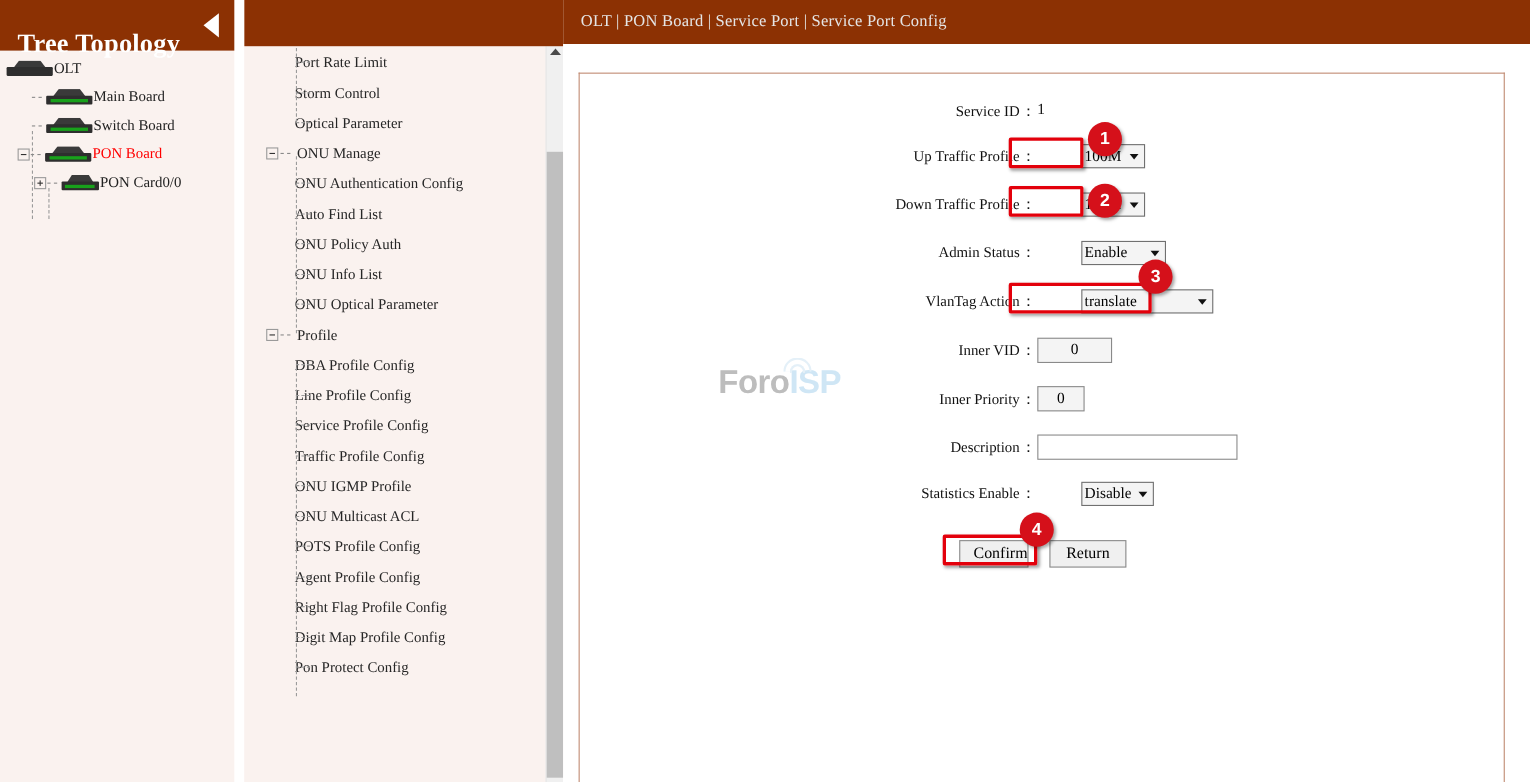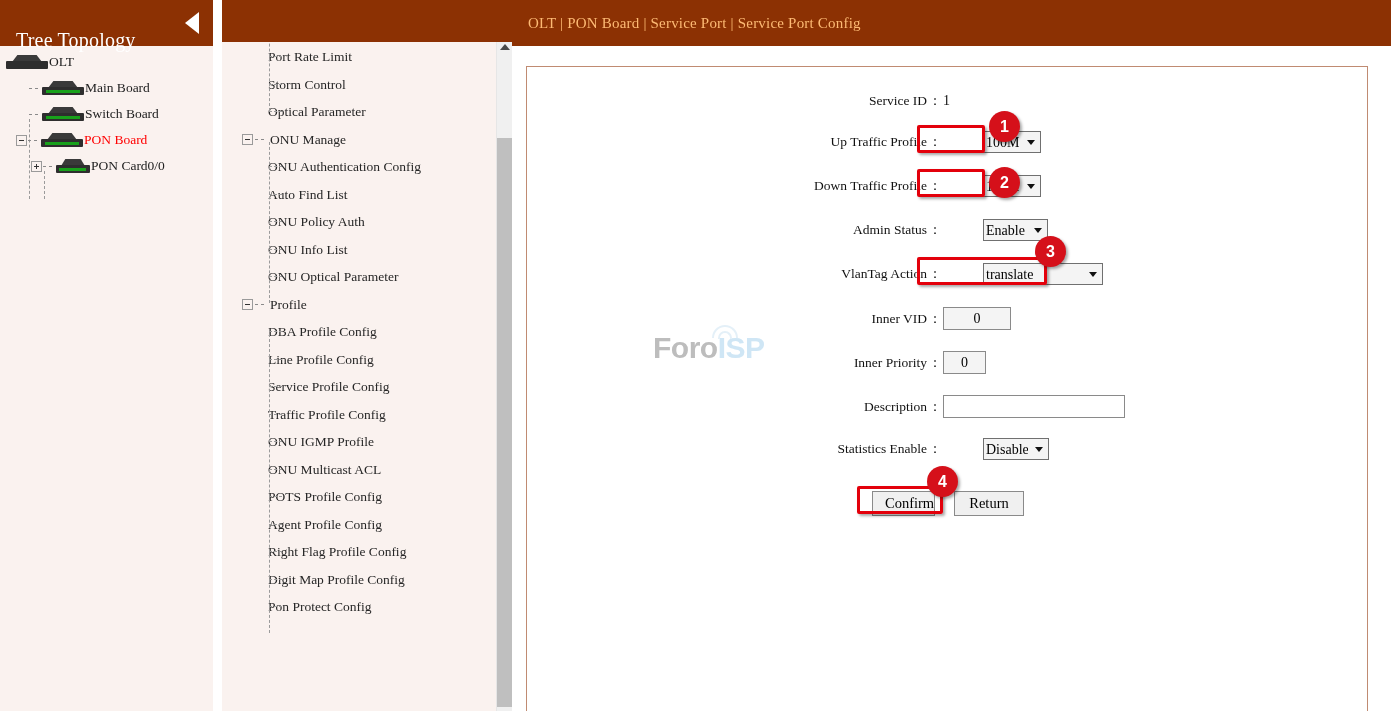--- a/index.html
+++ b/index.html
@@ -16,21 +16,21 @@
   #tree-panel {
     position: absolute; left: 0; top: 0; width: 213px; height: 711px;
     background: #FAF2EF;
   }
   #tree-header {
     height: 46px; background: #8C3103; color: #ffffff;
     display: flex; align-items: center; justify-content: space-between;
     padding: 0 14px 0 16px;
   }
   #tree-header .title {
-    font-size: 20px; font-weight: normal; letter-spacing: .2px;
+    font-size: 24px; font-weight: bold; letter-spacing: .2px;
     font-family: "Liberation Serif", serif;
     margin-top: 35px;
   }
   .collapse-arrow {
     width: 0; height: 0;
     border-top: 11px solid transparent;
     border-bottom: 11px solid transparent;
     border-right: 14px solid #ffffff;
     cursor: pointer;
   }
@@ -112,22 +112,22 @@
     border-left:5px solid transparent; border-right:5px solid transparent;
     border-bottom:6px solid #4a4a4a; cursor:pointer;
   }
   #menu-scroll .sb-thumb {
     position:absolute; top:96px; left:0; width:16px; height:569px; background:#BFBFBF; cursor:pointer;
   }
 
   
   #main { position:absolute; left:512px; top:0; right:0; height:711px; background:#fff; }
   #main-header {
-    position:absolute; left:0; top:0; right:0; height:46px; background:#8C3103;
-    display:flex; align-items:center; color:#fdba74; padding-left:16px;
+    position:absolute; left:0; top:0; right:0; height:40px; background:#8C3103;
+    display:flex; align-items:center; color:#e5e5e5; padding-left:16px;
   }
   #main-header .bc { font-size:15px; letter-spacing:.2px; }
   #content-box {
     position:absolute; left:14px; top:66px; width:842px; height:645px;
     border:1px solid #C08B72; border-bottom:none; background:#fff;
   }
 
   #watermark {
     position:absolute; left:126px; top:264px; width:120px; height:48px;
     user-select:none; pointer-events:none;
@@ -410,21 +410,21 @@
             <span class="caret"></span>
           </span>
         </span>
       </div>
 
       <div class="grow" style="top:152px;">
         <span class="lab">Admin Status</span>
         <span class="col">：</span>
         <span class="fld">
           <span class="selwrap">
-            <select class="ui" style="width:65px;">
+            <select class="ui" style="width:77px;">
               <option>Enable</option>
             </select>
             <span class="caret"></span>
           </span>
         </span>
       </div>
 
       <div class="grow" style="top:196px;">
         <span class="lab">VlanTag Action</span>
         <span class="col">：</span>

